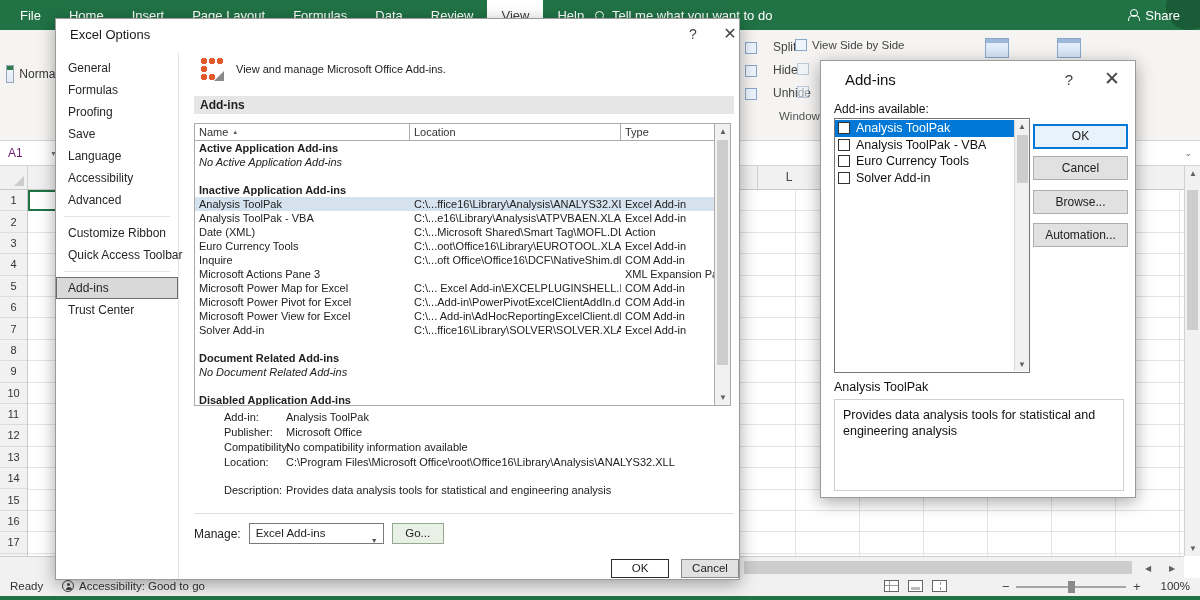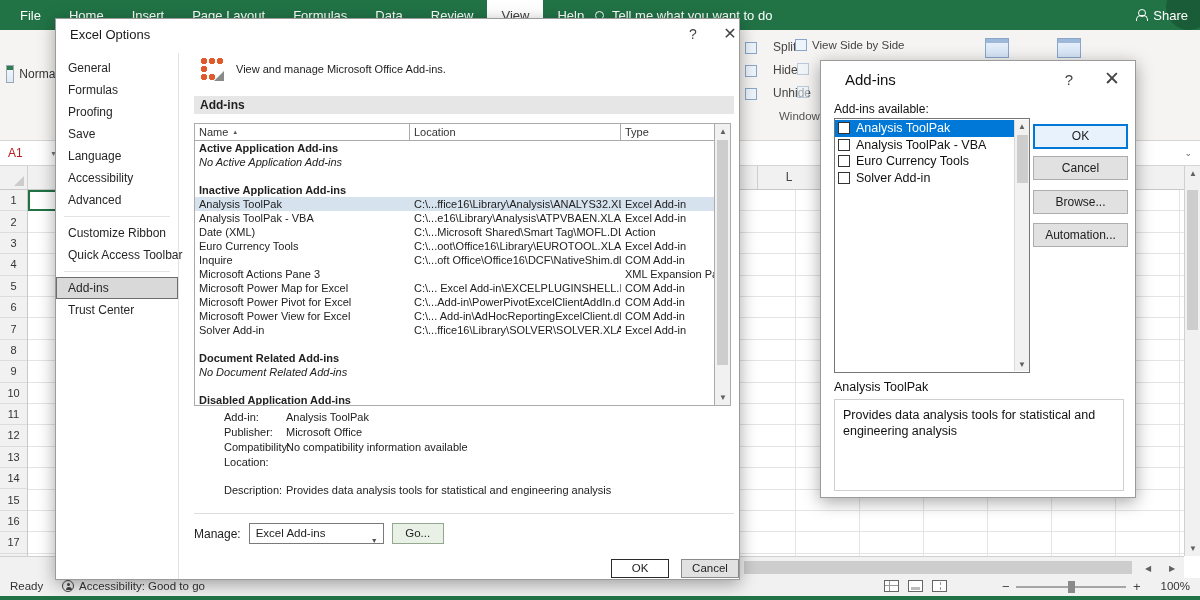--- a/index.html
+++ b/index.html
@@ -6,21 +6,21 @@
 html,body{width:1200px;height:600px;overflow:hidden}
 body{font-family:"Liberation Sans",sans-serif;background:#fff;position:relative;color:#222}
 
 .ribbon-tabs{position:absolute;left:0;top:0;width:1200px;height:30px;background:#217346;display:flex;color:#fff}
 #tabs{display:flex;margin-left:6px}
 .tab{padding:0 14px;display:flex;align-items:center;font-size:13px;white-space:nowrap}
 .tab.active{background:#fff;color:#404040}
 .ribbon-search{position:absolute;left:595px;top:0;height:30px;display:flex;align-items:center;gap:8px;font-size:13px;color:#fff}
 .search-icon{width:9px;height:9px;border:1.5px solid #fff;border-radius:50%;position:relative;display:inline-block}
 .search-icon::after{content:"";position:absolute;width:6px;height:1.5px;background:#fff;transform:rotate(45deg);left:7px;top:9px}
-.share-btn{position:absolute;right:12px;top:0;height:30px;display:flex;align-items:center;gap:6px;font-size:13px;color:#fff}
+.share-btn{position:absolute;right:20px;top:0;height:30px;display:flex;align-items:center;gap:6px;font-size:13px;color:#fff}
 .share-icon{width:12px;height:12px;position:relative;display:inline-block}
 .share-icon::before{content:"";position:absolute;width:6px;height:6px;border:1px solid #fff;border-radius:50%;left:3px;top:0}
 .share-icon::after{content:"";position:absolute;width:10px;height:5px;border:1px solid #fff;border-bottom:none;border-radius:5px 5px 0 0;left:1px;bottom:0}
 .avatar-circle{position:absolute;right:-12px;top:-16px;width:46px;height:46px;border-radius:50%;background:#1a5c38}
 
 .ribbon-body{position:absolute;left:0;top:30px;width:1200px;height:111px;background:#f5f4f2;border-bottom:1px solid #d8d6d4}
 .normal-btn{position:absolute;left:6px;top:12px;width:52px;height:64px;display:flex;flex-direction:row;align-items:center;justify-content:center;gap:5px;font-size:12px;color:#333}
 .nb-icon{width:26px;height:18px;border:1px solid #9aa7b8;background:linear-gradient(#f6f9fc,#dfe9f5);position:relative}
 .nb-icon::before{content:"";position:absolute;left:0;right:0;top:0;height:4px;background:#2e7d4f}
 #window-items{position:absolute;left:745px;top:9px}
@@ -28,21 +28,21 @@
 .ic12{width:12px;height:12px;border:1px solid #8aa6c9;background:#eef4fb;display:inline-block;flex:0 0 auto}
 .sbs-btn{position:absolute;left:795px;top:9px;display:flex;align-items:center;gap:5px;font-size:11.5px;color:#444}
 .gray-ic-1{position:absolute;left:797px;top:33px;opacity:.55}
 .gray-ic-2{position:absolute;left:797px;top:56px;opacity:.55}
 .window-label{position:absolute;left:779px;top:80px;font-size:11.5px;color:#555}
 .big-btn{position:absolute;top:8px;width:30px;height:26px}
 .win-icon{width:24px;height:20px;border:1px solid #8aa6c9;background:linear-gradient(#eaf2fb,#d4e4f7);position:relative;display:inline-block}
 .win-icon::before{content:"";position:absolute;left:0;right:0;top:0;height:4px;background:#9db8d9}
 
 .formula-bar{position:absolute;left:0;top:141px;width:1200px;height:25px;background:#fff;border-bottom:1px solid #d8d6d4}
-.name-box{position:absolute;left:0;top:0;width:62px;height:24px;border-right:1px solid #d8d6d4;font-size:12px;line-height:24px;padding-left:8px;color:#b91c1c}
+.name-box{position:absolute;left:0;top:0;width:62px;height:24px;border-right:1px solid #d8d6d4;font-size:12px;line-height:24px;padding-left:8px;color:#701a75}
 .name-box-dd{position:absolute;left:50px;top:9px;font-size:7px;color:#777}
 .fx-chevron{position:absolute;right:8px;top:7px;font-size:9px;color:#666}
 
 .col-headers{position:absolute;left:0;top:166px;width:1184px;height:24px;background:#f1f1f1;border-bottom:1px solid #c8c8c8}
 .select-all{position:absolute;left:0;top:0;width:28px;height:23px;border-right:1px solid #d0d0d0}
 .select-all::after{content:"";position:absolute;right:3px;bottom:3px;border-left:10px solid transparent;border-bottom:10px solid #cccccc}
 .col-letter{position:absolute;left:757px;top:0;width:64px;height:23px;text-align:center;line-height:23px;font-size:12px;color:#444;border-left:1px solid #d0d0d0;border-right:1px solid #d0d0d0}
 .grid{position:absolute;left:0;top:190px;width:1184px;height:366px;background-color:#fff;background-image:repeating-linear-gradient(to right,transparent 0 63px,#e4e4e4 63px 64px),repeating-linear-gradient(to bottom,transparent 0 20.4px,#e4e4e4 20.4px 21.4px);background-position:28px 0,0 0}
 #row-headers{position:absolute;left:0;top:0;width:28px;height:100%;background:#f1f1f1;border-right:1px solid #c8c8c8}
 .row-num{height:21.4px;font-size:11px;color:#333;display:flex;align-items:center;justify-content:center;border-bottom:1px solid #dcdcdc}
@@ -406,20 +406,21 @@
       <div class="drow">
         <div class="dlabel">Publisher:</div>
         <div class="dvalue">Microsoft Office</div>
       </div>
       <div class="drow">
         <div class="dlabel">Compatibility:</div>
         <div class="dvalue">No compatibility information available</div>
       </div>
       <div class="drow">
         <div class="dlabel">Location:</div>
+        <div class="dvalue">C:\Program Files\Microsoft Office\root\Office16\Library\Analysis\ANALYS32.XLL</div>
       </div>
       <div class="drow desc">
         <div class="dlabel">Description:</div>
         <div class="dvalue">Provides data analysis tools for statistical and engineering analysis</div>
       </div>
     </div>
   <div class="opt-sep"></div>
 
   <div class="manage-row">
     <span>Manage:</span>

